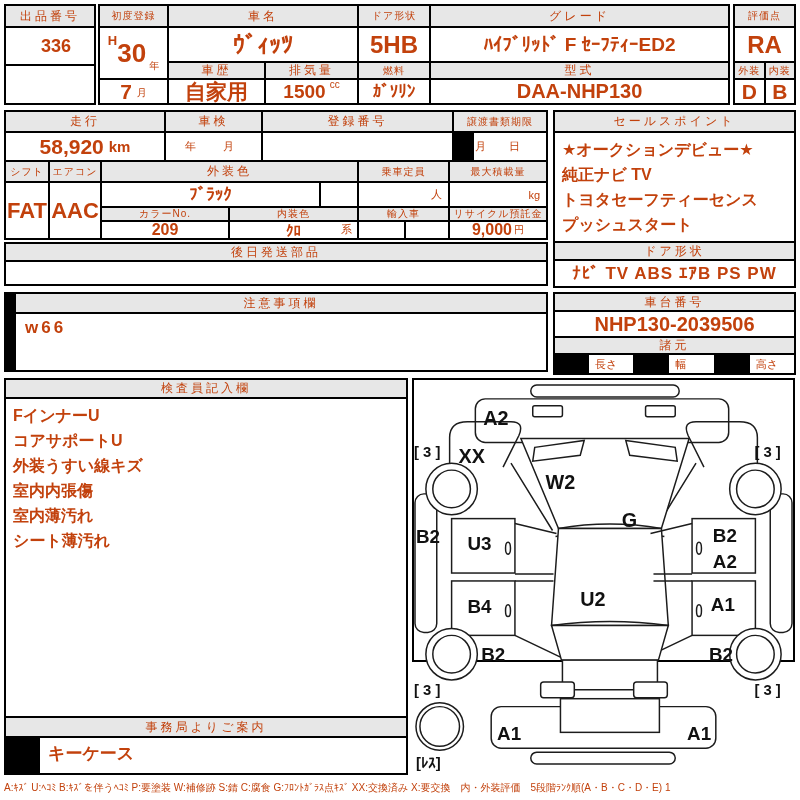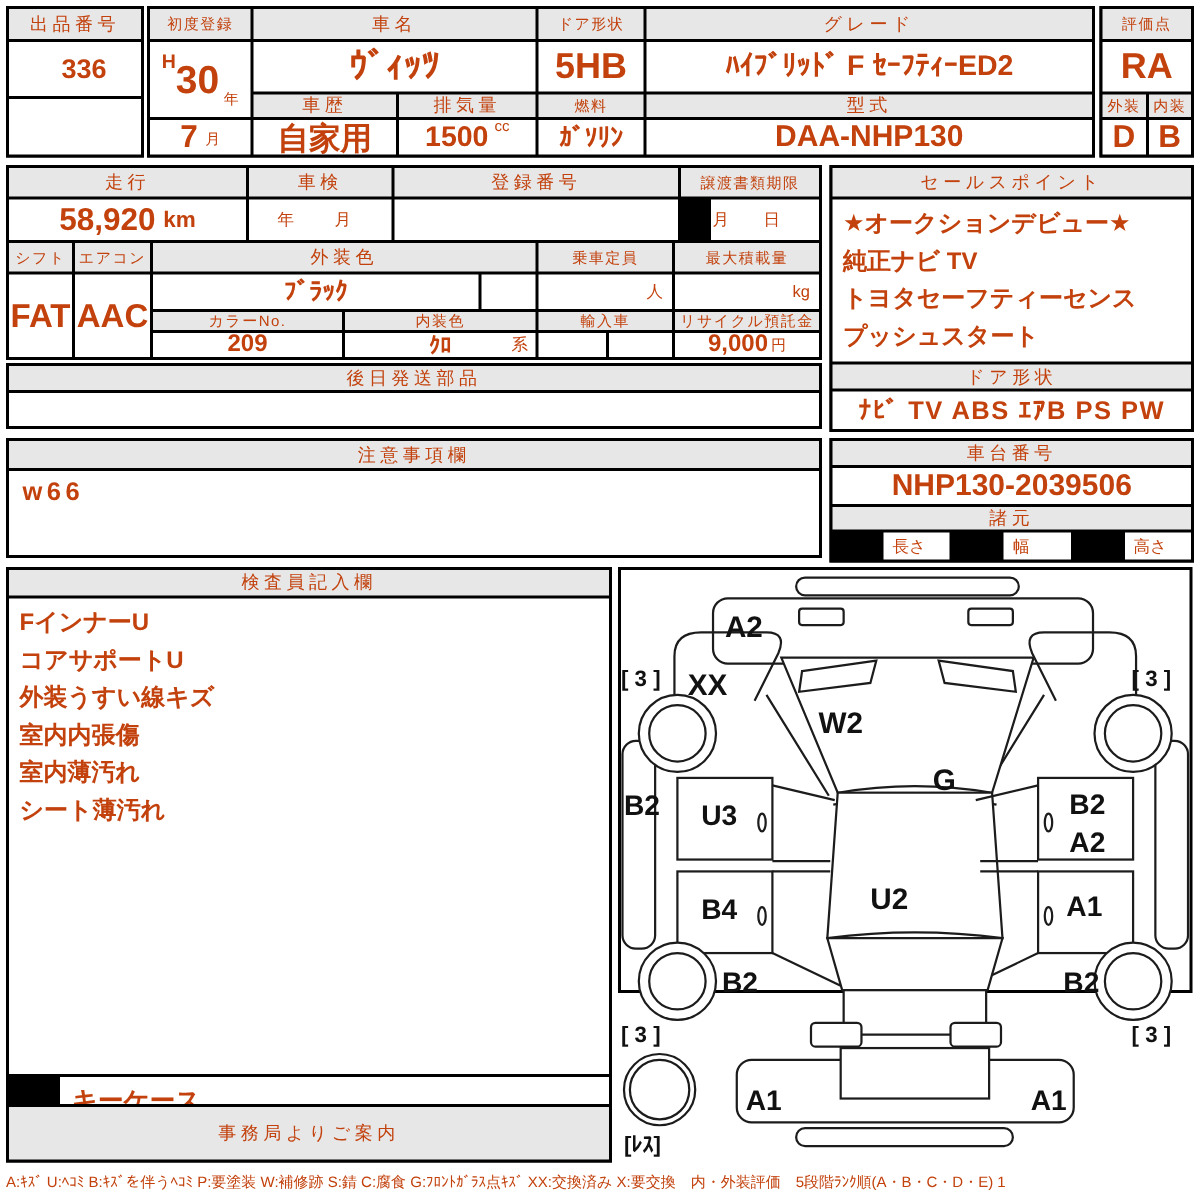--- a/index.html
+++ b/index.html
@@ -131,21 +131,21 @@
     <div class="cell lines" style="align-items:flex-start;">
       <div>★オークションデビュー★</div>
       <div>純正ナビ TV</div>
       <div>トヨタセーフティーセンス</div>
       <div>プッシュスタート</div>
     </div>
     <div class="cell hdr">ドア形状</div>
     <div class="cell val" style="font-size:17px;letter-spacing:1px;">ﾅﾋﾞ TV ABS ｴｱB PS PW</div>
   </div>
 
-  <div class="grid" style="left:4px; top:292px; width:544px; height:80px; grid-template-rows:18px 1fr;">
+  <div class="grid" style="left:4px; top:292px; width:544px; height:80px; grid-template-rows:18px 1fr;padding-left:10px;">
     <div class="cell hdr">注意事項欄</div>
     <div class="cell" style="align-items:flex-start;justify-content:flex-start;padding:4px 9px;font-size:17px;font-weight:600;letter-spacing:3px;">w66</div>
   </div>
 
   <div class="grid" style="left:553px; top:292px; width:243px; height:83px; grid-template-columns:1fr 1fr 1fr; grid-template-rows:16px 24px 15px 1fr;">
     <div class="cell hdr" style="grid-column:1/4;">車台番号</div>
     <div class="cell val" style="grid-column:1/4;font-size:20px;">NHP130-2039506</div>
     <div class="cell hdr" style="grid-column:1/4;">諸元</div>
     <div class="cell left" style="font-size:11px;padding-left:6px;">長さ</div>
     <div class="cell left" style="font-size:11px;padding-left:6px;">幅</div>
@@ -158,22 +158,22 @@
       <div>FインナーU</div>
       <div>コアサポートU</div>
       <div>外装うすい線キズ</div>
       <div>室内内張傷</div>
       <div>室内薄汚れ</div>
       <div>シート薄汚れ</div>
     </div>
   </div>
 
   <div class="grid" style="left:4px; top:716px; width:404px; height:59px; grid-template-rows:18px 1fr;">
+    <div class="cell hdr">事務局よりご案内</div>
     <div class="cell val left" style="font-size:17px;padding-left:8px;align-items:flex-start;padding-top:4px;">キーケース</div>
-    <div class="cell hdr">事務局よりご案内</div>
   </div>
 
   <div class="diagram-box">
     <svg width="379" height="393" viewBox="0 0 383 397">
       <g fill="#ffffff" stroke="#1c1c1c" stroke-width="1.5">
 
         <rect x="1" y="115" width="22" height="140" rx="9"></rect>
         <rect x="360" y="115" width="22" height="140" rx="9"></rect>
 
         <rect x="118" y="5" width="150" height="12" rx="6"></rect>

